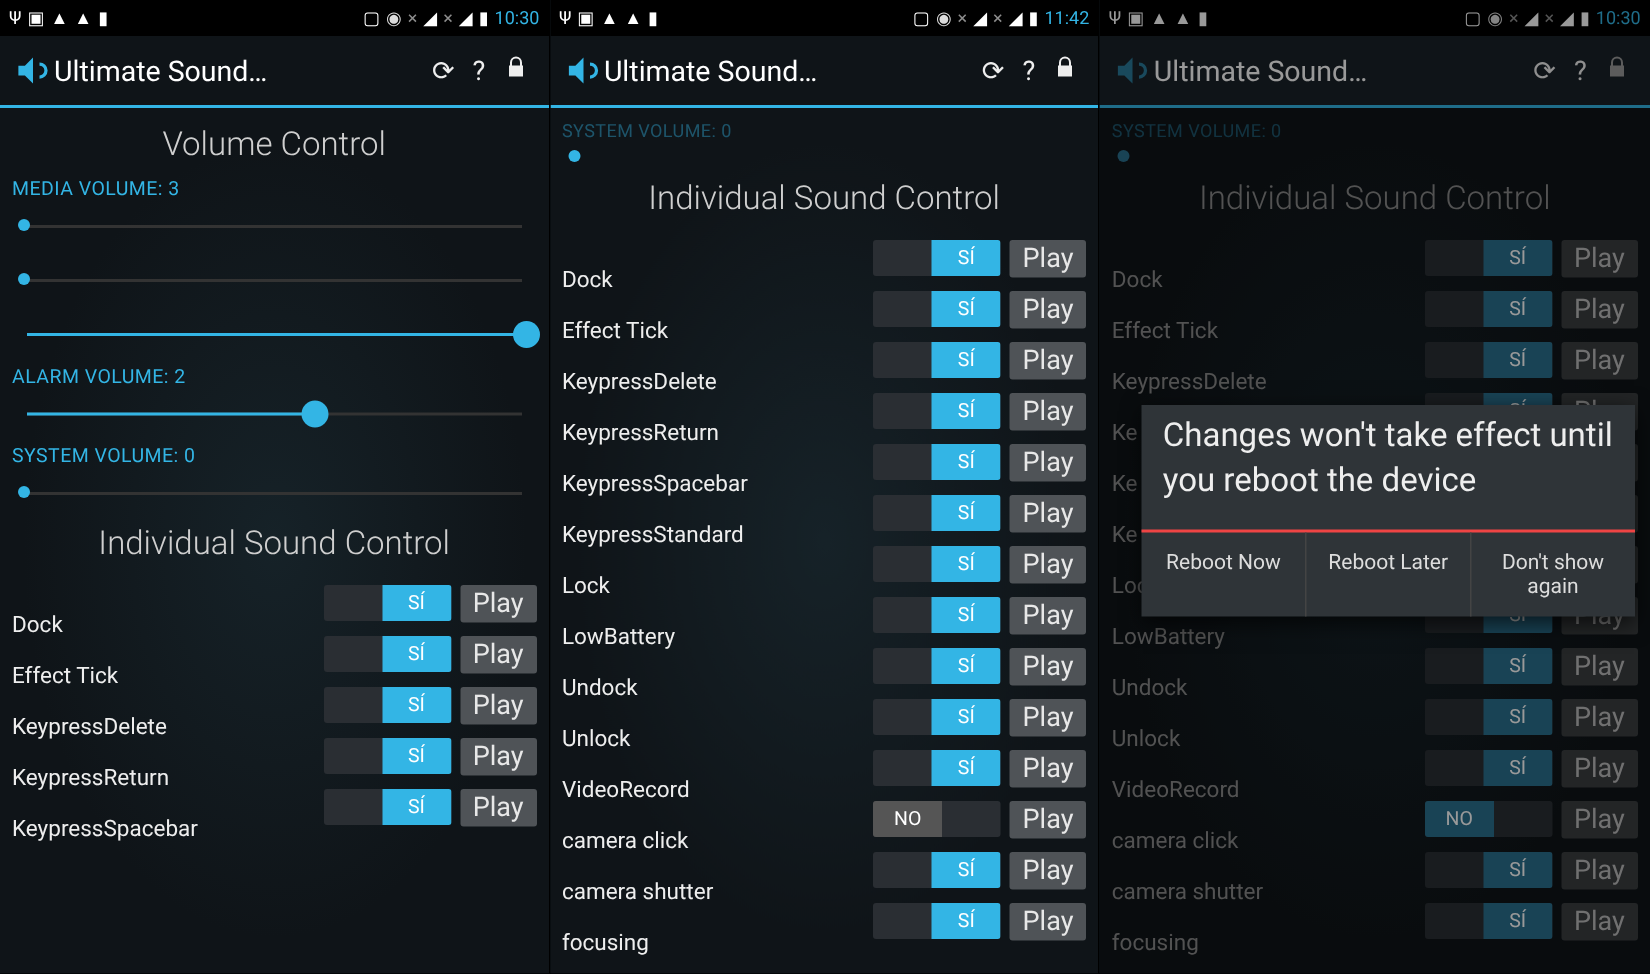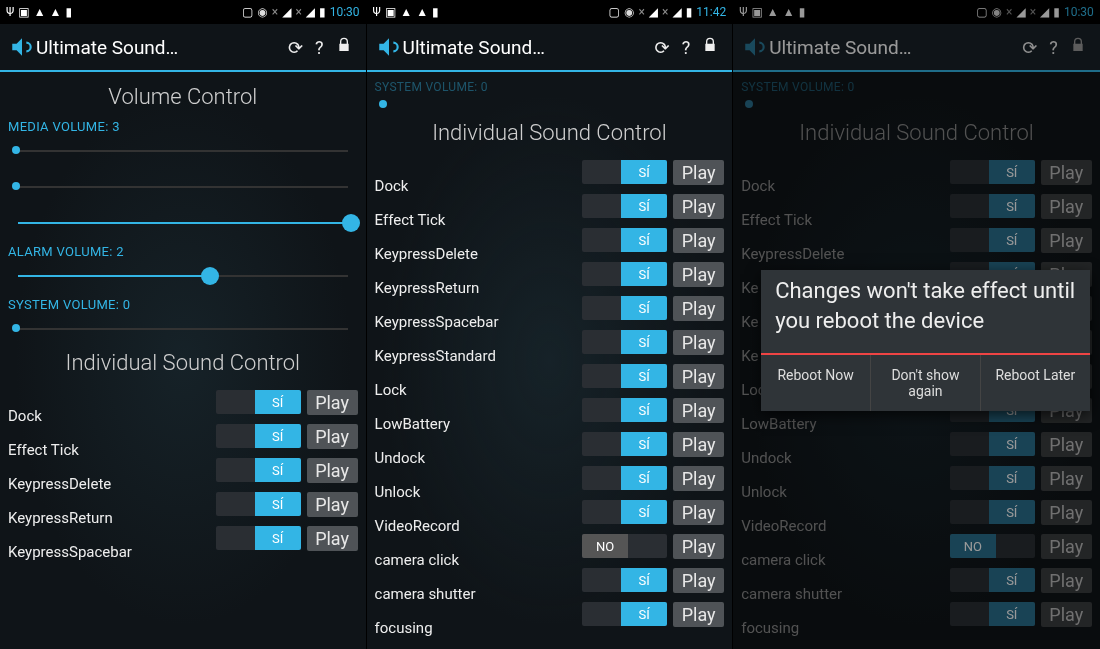--- a/index.html
+++ b/index.html
@@ -483,19 +483,19 @@
               <div class="on">SÍ</div>
       </div>
       <div class="playbtn">Play</div>
           </div>
         </div>
   </div>
   <div class="dialog">
     <div class="msg">Changes won't take effect until you reboot the device</div>
     <div class="btns">
       <div>Reboot Now</div>
+      <div>Reboot Later</div>
       <div>Don't show again</div>
-      <div>Reboot Later</div>
     </div>
   </div>
 </div>
 
 </div>
 
 </body></html>

